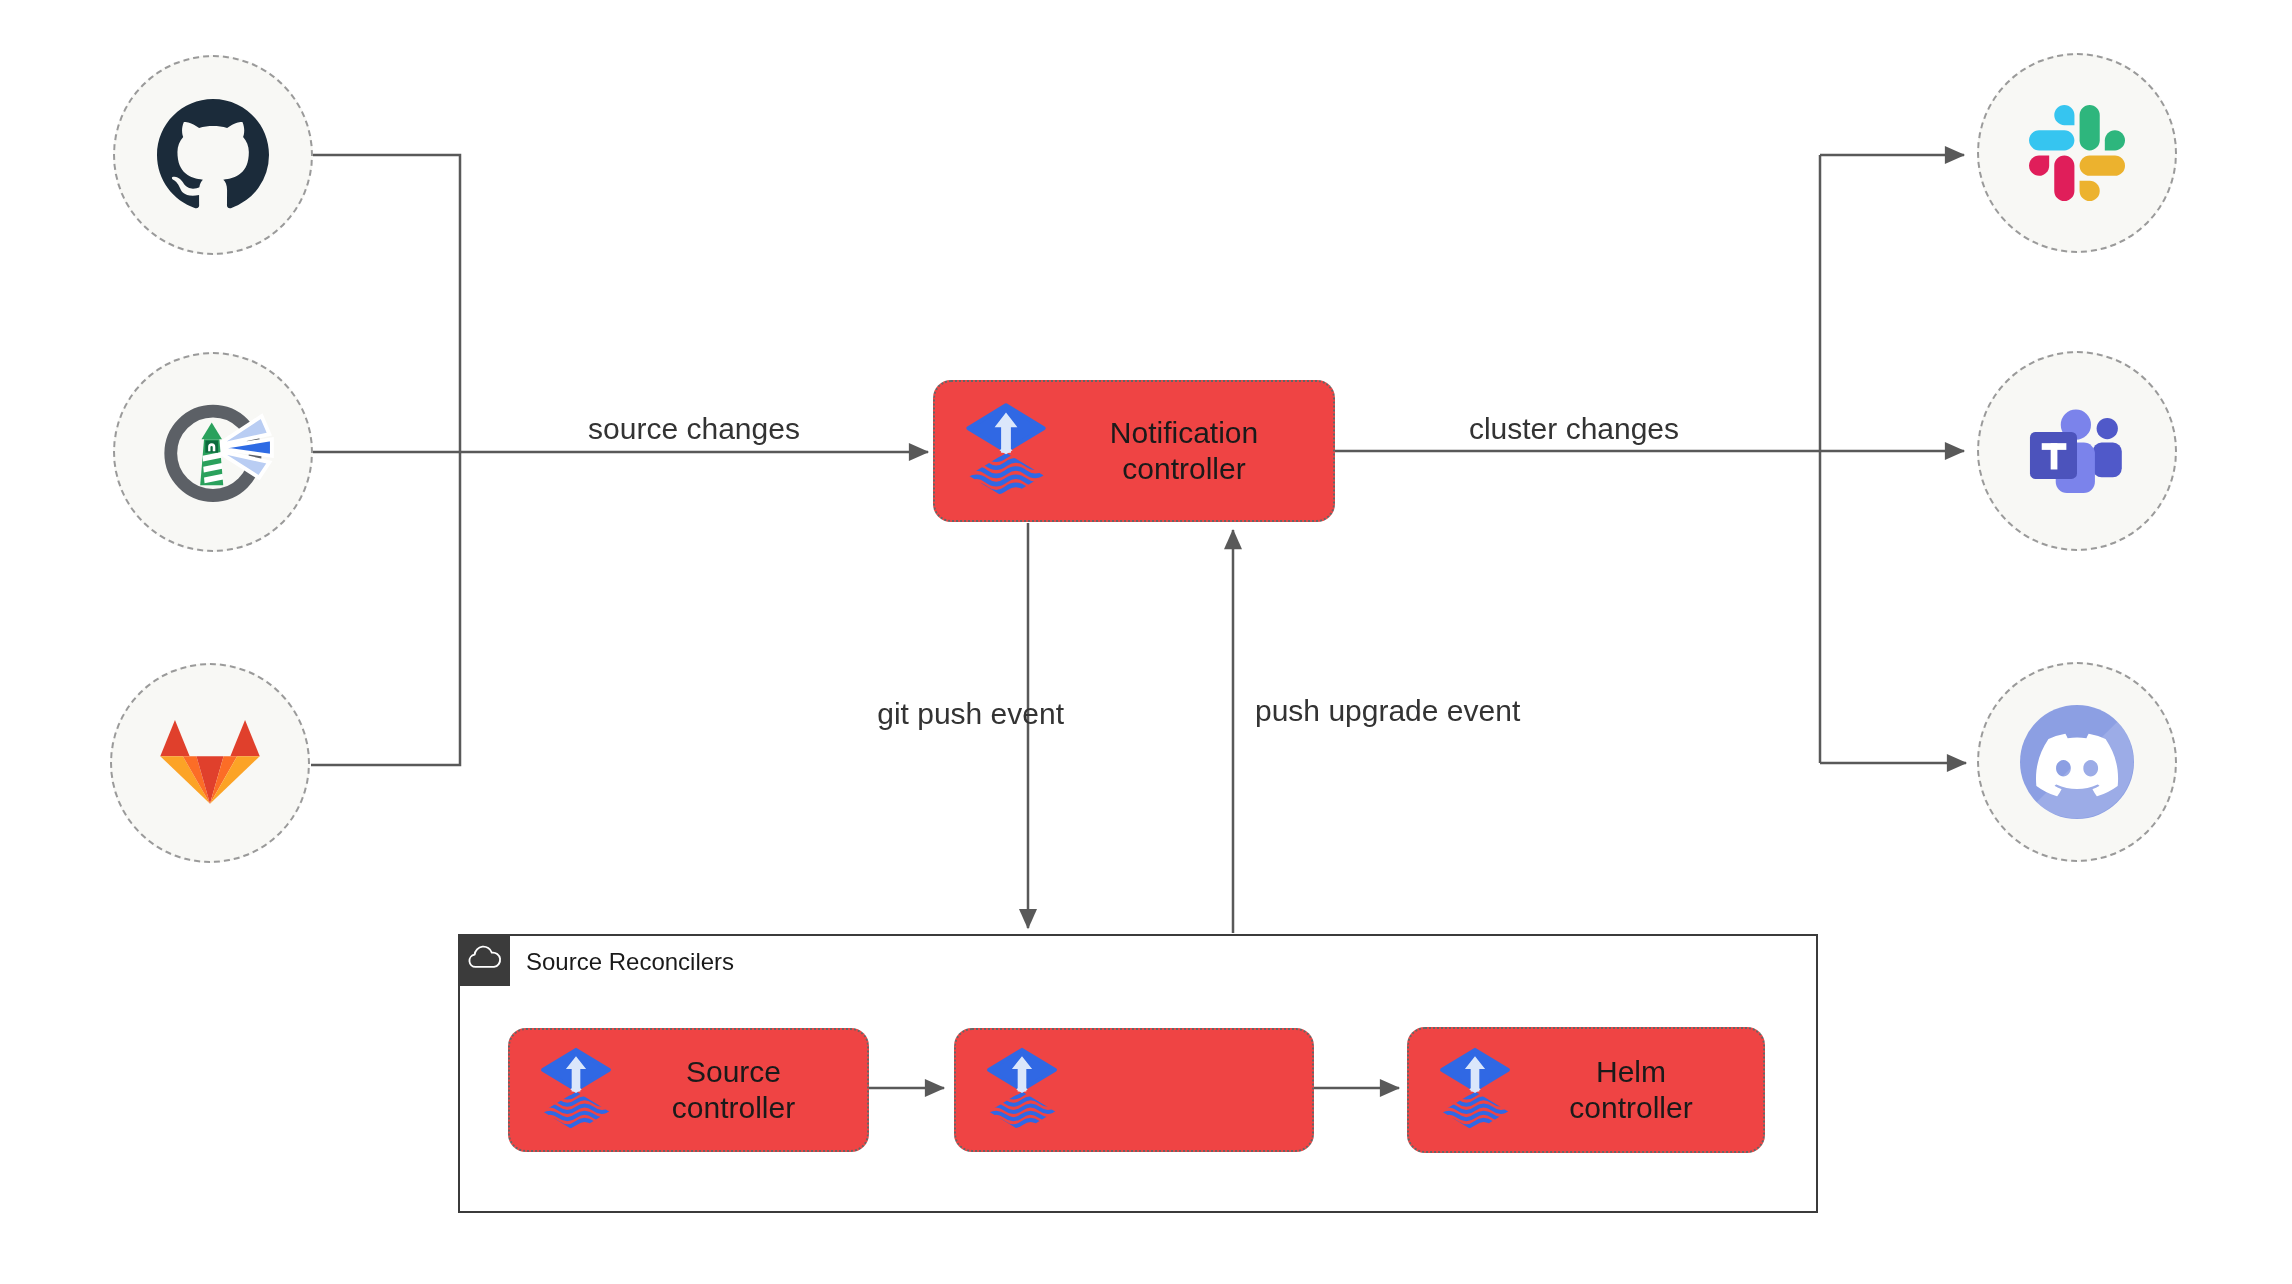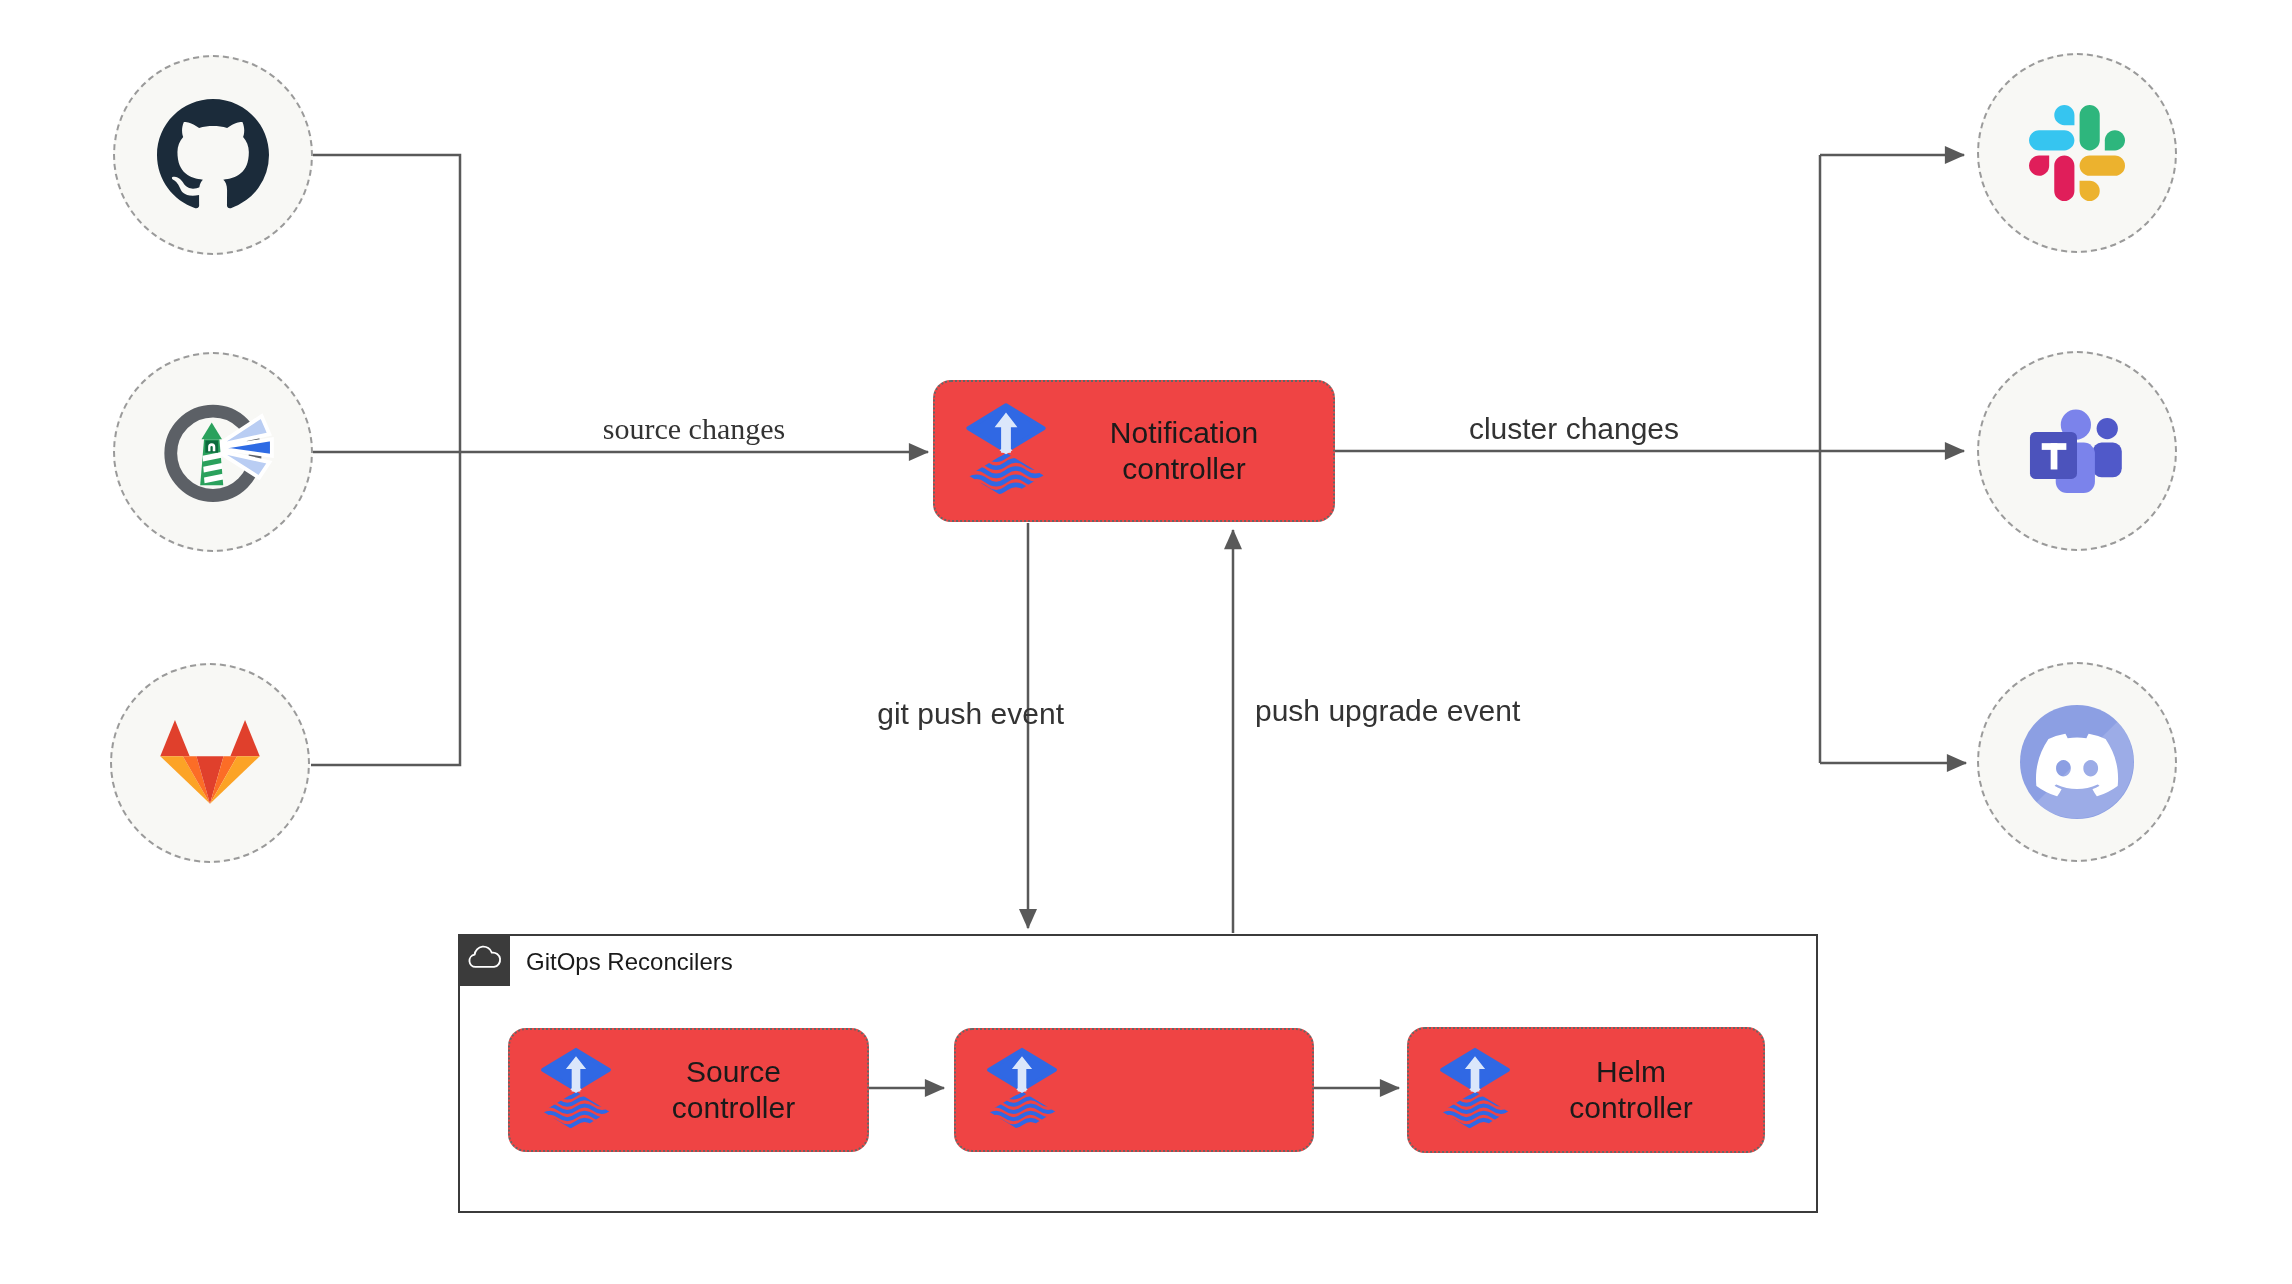--- a/index.html
+++ b/index.html
@@ -31,21 +31,21 @@
     position:absolute;left:-2px;top:-2px;width:52px;height:52px;background:#3b3b3b;
     display:flex;align-items:center;justify-content:center;
   }
   .container-title{
     position:absolute;left:66px;top:0;height:52px;display:flex;align-items:center;
     font-size:24px;color:#1a1a1a;white-space:nowrap;
   }
   .elabel{
     position:absolute;z-index:3;font-size:30px;color:#333;white-space:nowrap;
   }
-  #lbl-source-changes{left:694px;top:446px;transform:translate(-50%,-100%);font-family:Liberation Serif, serif;}
+  #lbl-source-changes{left:694px;top:446px;transform:translate(-50%,-100%);}
   #lbl-cluster-changes{left:1574px;top:446px;transform:translate(-50%,-100%);}
   #lbl-git-push{left:1064px;top:714px;transform:translate(-100%,-50%);}
   #lbl-helm-upgrade{left:1255px;top:711px;transform:translate(0,-50%);}
 </style>
 </head>
 <body>
 
 <svg class="wires" width="2292" height="1284" viewBox="0 0 2292 1284">
   <defs>
     <marker id="arw" viewBox="0 0 10 10" refX="9" refY="5" markerWidth="9" markerHeight="9" orient="auto-start-reverse">
@@ -169,21 +169,21 @@
 <div class="elabel" id="lbl-cluster-changes">cluster changes</div>
 <div class="elabel" id="lbl-git-push">git push event</div>
 <div class="elabel" id="lbl-helm-upgrade">push upgrade event</div>
 
 <div class="container-box" style="left:458px;top:934px;width:1360px;height:279px;">
   <div class="container-badge">
     <svg width="40" height="40" viewBox="0 0 52 52">
       <path d="M15,35 a8,8 0 0 1 -1.2,-15.9 a11.5,11.5 0 0 1 22.4,-2.6 a9.3,9.3 0 0 1 2.8,18.5 z" fill="none" stroke="#ffffff" stroke-width="2.4" stroke-linejoin="round"></path>
     </svg>
   </div>
-  <div class="container-title">GitOps Reconcilers</div>
+  <div class="container-title">Source Reconcilers</div>
 
   <div class="cbox" style="left:48px;top:92px;width:361px;height:124px;">
     <svg width="72" height="88" viewBox="0 0 100 120">
       <use href="#flux-sym"></use>
     </svg>
     <div class="label">
       <span>Source controller</span>
     </div>
   </div>
 

